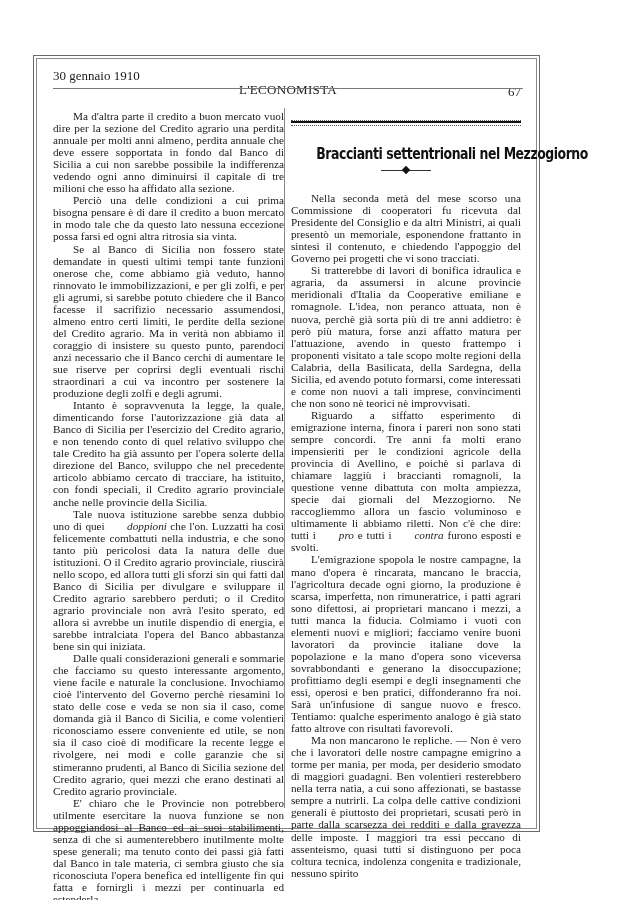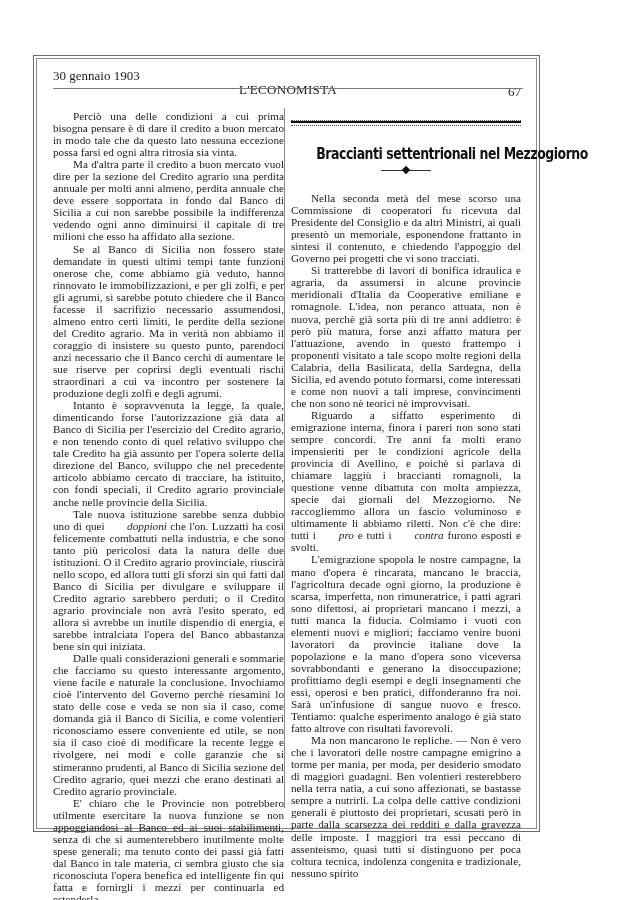--- a/index.html
+++ b/index.html
@@ -30,31 +30,31 @@
     .ornament { margin:6px auto 18px auto; width:50px; height:8px; position:relative; }
     .ornament::before { content:""; position:absolute; left:0; right:0; top:4px; border-top:1px solid #333; }
     .ornament span { position:absolute; left:22px; top:1px; width:6px; height:6px; background:#111; transform:rotate(45deg); }
   </style>
 </head>
 <body>
 
 <div class="frame"></div>
 
 <div class="header">
-  <span class="date">30 gennaio 1903</span>
+  <span class="date">30 gennaio 1910</span>
   <span class="title">L'ECONOMISTA</span>
   <span class="page">67</span>
 </div>
 <div class="header-rule"></div>
 
 <div class="divider"></div>
 
 <div class="col col-left">
+  <p>Ma d'altra parte il credito a buon mercato vuol dire per la sezione del Credito agrario una perdita annuale per molti anni almeno, perdita annuale che deve essere sopportata in fondo dal Banco di Sicilia a cui non sarebbe possibile la indifferenza vedendo ogni anno diminuirsi il capitale di tre milioni che esso ha affidato alla sezione.</p>
   <p>Perciò una delle condizioni a cui prima bisogna pensare è di dare il credito a buon mercato in modo tale che da questo lato nessuna eccezione possa farsi ed ogni altra ritrosia sia vinta.</p>
-  <p>Ma d'altra parte il credito a buon mercato vuol dire per la sezione del Credito agrario una perdita annuale per molti anni almeno, perdita annuale che deve essere sopportata in fondo dal Banco di Sicilia a cui non sarebbe possibile la indifferenza vedendo ogni anno diminuirsi il capitale di tre milioni che esso ha affidato alla sezione.</p>
   <p>Se al Banco di Sicilia non fossero state demandate in questi ultimi tempi tante funzioni onerose che, come abbiamo già veduto, hanno rinnovato le immobilizzazioni, e per gli zolfi, e per gli agrumi, si sarebbe potuto chiedere che il Banco facesse il sacrifizio necessario assumendosi, almeno entro certi limiti, le perdite della sezione del Credito agrario. Ma in verità non abbiamo il coraggio di insistere su questo punto, parendoci anzi necessario che il Banco cerchi di aumentare le sue riserve per coprirsi degli eventuali rischi straordinari a cui va incontro per sostenere la produzione degli zolfi e degli agrumi.</p>
   <p>Intanto è sopravvenuta la legge, la quale, dimenticando forse l'autorizzazione già data al Banco di Sicilia per l'esercizio del Credito agrario, e non tenendo conto di quel relativo sviluppo che tale Credito ha già assunto per l'opera solerte della direzione del Banco, sviluppo che nel precedente articolo abbiamo cercato di tracciare, ha istituito, con fondi speciali, il Credito agrario provinciale anche nelle provincie della Sicilia.</p>
   <p><span>Tale nuova istituzione sarebbe senza dubbio uno di quei </span><em>doppioni</em><span> che l'on. Luzzatti ha così felicemente combattuti nella industria, e che sono tanto più pericolosi data la natura delle due istituzioni. O il Credito agrario provinciale, riuscirà nello scopo, ed allora tutti gli sforzi sin qui fatti dal Banco di Sicilia per divulgare e sviluppare il Credito agrario sarebbero perduti; o il Credito agrario provinciale non avrà l'esito sperato, ed allora si avrebbe un inutile dispendio di energia, e sarebbe intralciata l'opera del Banco abbastanza bene sin qui iniziata.</span></p>
   <p>Dalle quali considerazioni generali e sommarie che facciamo su questo interessante argomento, viene facile e naturale la conclusione. Invochiamo cioè l'intervento del Governo perchè riesamini lo stato delle cose e veda se non sia il caso, come domanda già il Banco di Sicilia, e come volentieri riconosciamo essere conveniente ed utile, se non sia il caso cioè di modificare la recente legge e rivolgere, nei modi e colle garanzie che si stimeranno prudenti, al Banco di Sicilia sezione del Credito agrario, quei mezzi che erano destinati al Credito agrario provinciale.</p>
   <p>E' chiaro che le Provincie non potrebbero utilmente esercitare la nuova funzione se non appoggiandosi al Banco ed ai suoi stabilimenti, senza di che si aumenterebbero inutilmente molte spese generali; ma tenuto conto dei passi già fatti dal Banco in tale materia, ci sembra giusto che sia riconosciuta l'opera benefica ed intelligente fin qui fatta e fornirgli i mezzi per continuarla ed estenderla.</p>
 </div>
 
 <div class="col col-right">
   <div class="sep"></div>
   <div class="article-title">Braccianti settentrionali nel Mezzogiorno</div>

